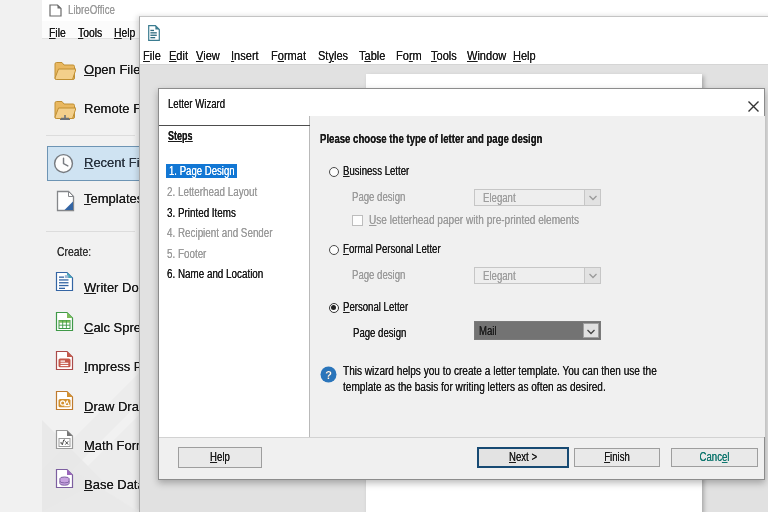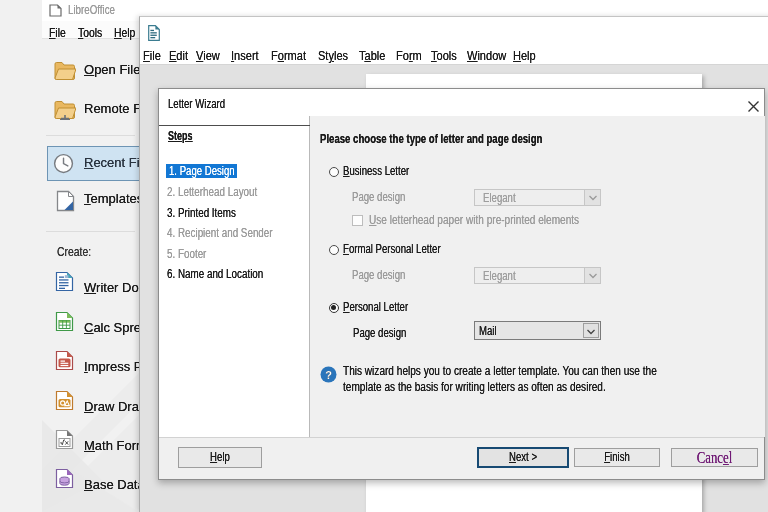--- a/index.html
+++ b/index.html
@@ -205,21 +205,21 @@
       <svg width="16" height="15" viewBox="0 0 16 15">
             <path d="M4.5 6 L8 9.5 L11.5 6" fill="none" stroke="#9a9a9a" stroke-width="1.3"></path>
           </svg>
     </div>
   </div>
 
   <div class="abs" style="left:169.5px;top:213.5px;width:10px;height:10px;border:1px solid #333;border-radius:50%;background:#fdfdfd;"></div>
   <div class="abs" style="left:172px;top:216px;width:5px;height:5px;border-radius:50%;background:#222;"></div>
   <div class="abs cx" style="left:184px;top:212px;height:13px;line-height:13px;font-size:12px;color:#1a1a1a;white-space:nowrap;"><u>P</u>ersonal Letter</div>
   <div class="abs cx" style="left:194px;top:236.5px;height:14px;line-height:14px;font-size:12px;color:#1a1a1a;white-space:nowrap;">Page design</div>
-  <div class="abs" style="left:315px;top:232px;width:127px;height:19px;background:#e5e5e5;border:1px solid #7a7a7a;">
+  <div class="abs" style="left:315px;top:232px;width:127px;height:19px;background:#737373;border:1px solid #7a7a7a;">
     <div class="abs cx" style="left:4px;top:2px;height:14px;line-height:14px;font-size:12px;color:#1a1a1a;">Mail</div>
     <div class="abs" style="right:1px;top:1px;width:16px;height:15px;background:#e0e0e0;border:1px solid #9e9e9e;">
       <svg width="14" height="13" viewBox="0 0 14 13">
             <path d="M3.5 5 L7 8.5 L10.5 5" fill="none" stroke="#444" stroke-width="1.3"></path>
           </svg>
     </div>
   </div>
 
   <svg class="abs" style="left:161px;top:277px;" width="17" height="17" viewBox="0 0 17 17">
     <circle cx="8.5" cy="8.5" r="8" fill="#2a75bb"></circle>
@@ -230,18 +230,18 @@
   <div class="abs" style="left:0;top:348px;width:605px;height:42px;background:#f0f0f0;border-top:1px solid #d2d2d2;"></div>
   <div class="abs" style="left:19px;top:358px;width:84px;height:21px;background:#e9e9e9;border:1px solid #9e9e9e;font-size:12px;color:#1a1a1a;">
         <span class="cc" style="text-align:center;line-height:19px;"><u>H</u>elp</span>
       </div>
   <div class="abs" style="left:415px;top:359px;width:86px;height:19px;background:#e9e9e9;border:1px solid #9e9e9e;font-size:12px;color:#1a1a1a;">
         <span class="cc" style="text-align:center;line-height:17px;"><u>F</u>inish</span>
       </div>
   <div class="abs" style="left:318px;top:358px;width:92px;height:21px;background:#e3e3e3;border:2px solid #174a73;font-size:12px;color:#1a1a1a;">
         <span class="cc" style="text-align:center;line-height:17px;"><u>N</u>ext &gt;</span>
       </div>
-  <div class="abs" style="left:512px;top:359px;width:87px;height:19px;background:#e9e9e9;border:1px solid #9e9e9e;font-size:16px;color:#701a75;font-family:Liberation Serif, serif;">
+  <div class="abs" style="left:512px;top:359px;width:87px;height:19px;background:#e9e9e9;border:1px solid #9e9e9e;font-size:12px;color:#0f766e;">
         <span class="cc" style="text-align:center;line-height:17px;">Canc<u>e</u>l</span>
       </div>
 </div>
 
 </div>
 
 </body></html>

